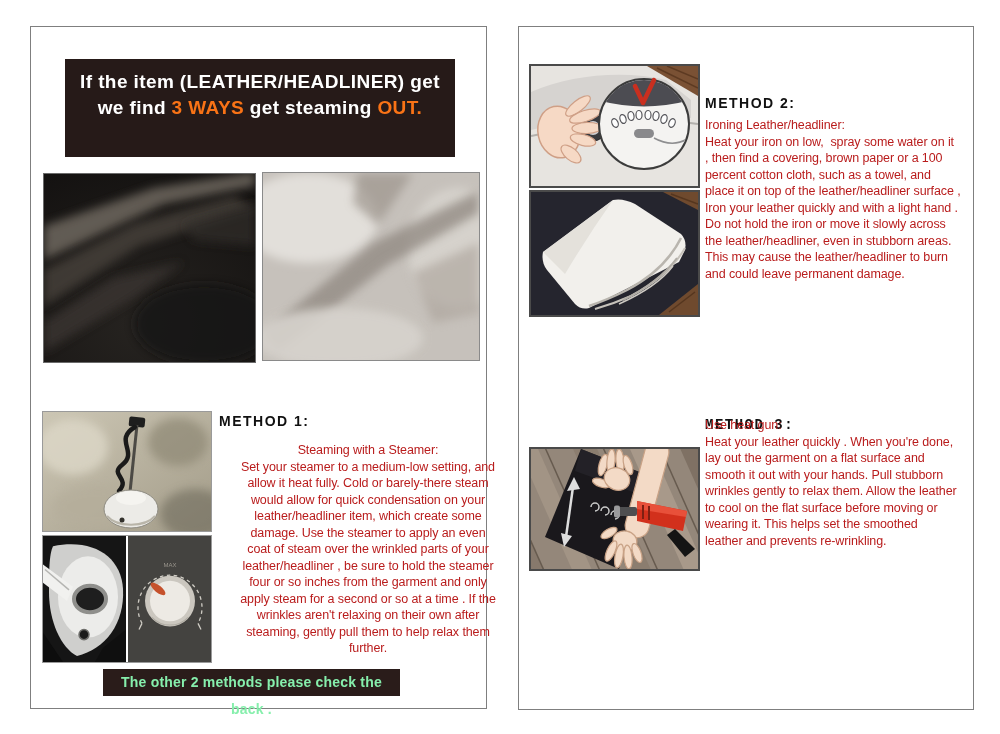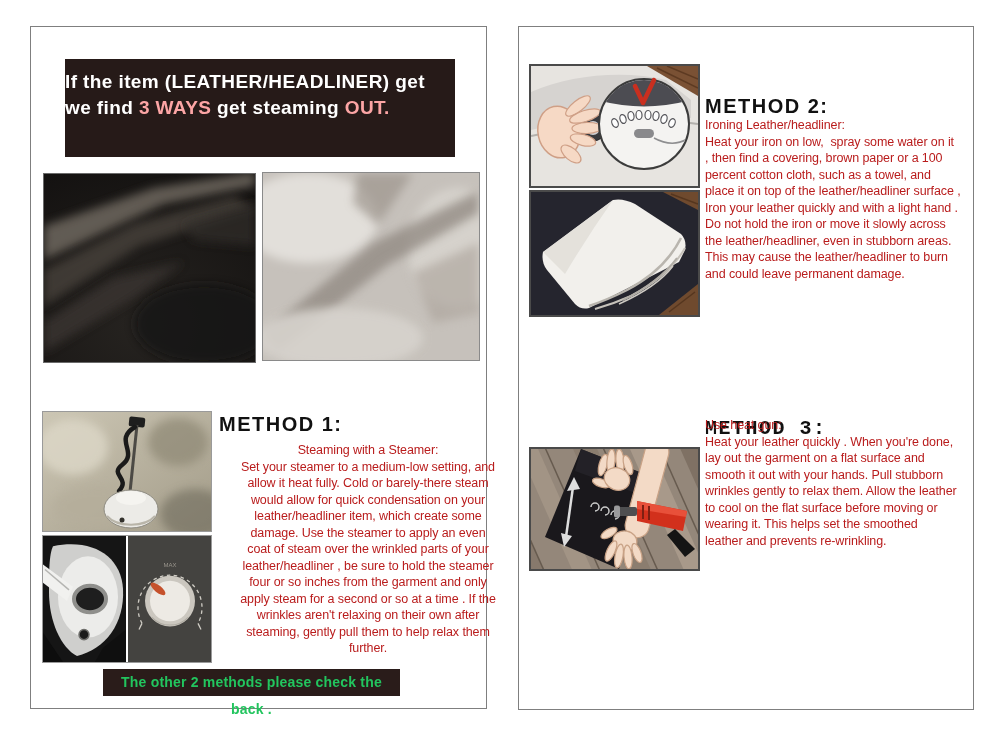--- a/index.html
+++ b/index.html
@@ -6,53 +6,53 @@
   .page{position:relative;width:1000px;height:734px;background:#ffffff;
         font-family:"Liberation Sans","DejaVu Sans",sans-serif;overflow:hidden;}
   .panel{position:absolute;background:#ffffff;border:1px solid #7f7f7f;}
   .panel-left{left:30px;top:26px;width:455px;height:681px;}
   .panel-right{left:518px;top:26px;width:454px;height:682px;}
 
   .abs{position:absolute;}
 
   
   .promo{left:34px;top:32px;width:390px;height:98px;background:#261a18;color:#ffffff;
-         font-weight:bold;font-size:19px;line-height:26px;
+         font-weight:bold;font-size:19px;line-height:26px;text-align:center;
          letter-spacing:.4px;padding-top:10px;box-sizing:border-box;}
-  .promo .hl{color:#fca5a5;}
+  .promo .hl{color:#f97316;}
 
   
   .imgbox{overflow:hidden;background:#222;}
   .imgbox svg{display:block;width:100%;height:100%;}
   .photo-leather{left:12px;top:146px;width:211px;height:188px;border:1px solid #6b6b6b;}
   .photo-headliner{left:231px;top:145px;width:216px;height:187px;border:1px solid #8a8a8a;}
   .photo-steamer{left:11px;top:384px;width:168px;height:119px;border:1px solid #9a9a9a;}
   .photo-pair{left:11px;top:508px;width:168px;height:126px;border:1px solid #9a9a9a;
               display:flex;background:#ffffff;}
   .photo-pair .half{flex:1 1 50%;overflow:hidden;}
   .photo-pair .half + .half{margin-left:2px;}
   .photo-pair svg{display:block;width:100%;height:100%;}
 
   .illo{border:2px solid #4a4a4a;}
   .illo-iron{left:10px;top:37px;width:167px;height:120px;}
   .illo-cloth{left:10px;top:163px;width:167px;height:123px;}
   .illo-heatgun{left:10px;top:420px;width:167px;height:120px;}
 
   
-  .m-title{font-weight:bold;font-size:20px;letter-spacing:1.5px;color:#111111;}
+  .m-title{font-weight:bold;font-size:14px;letter-spacing:1.5px;color:#111111;}
   .m-body{font-size:12.5px;line-height:16.5px;color:#b91c1c;white-space:pre;letter-spacing:-0.1px;}
   .m1-title{left:188px;top:386px;}
   .m1-body{left:192px;top:415px;width:290px;text-align:center;}
   .m2-title{left:186px;top:68px;}
   .m2-body{left:186px;top:90px;width:285px;}
   .m3-title{left:186px;top:390px;font-family:Liberation Mono, monospace;}
   .m3-body{left:186px;top:390px;width:285px;}
 
   
-  .backnote{left:72px;top:642px;width:297px;height:27px;background:#2a1c1a;color:#22c55e;
+  .backnote{left:72px;top:642px;width:297px;height:27px;background:#2a1c1a;color:#86efac;
             font-size:14px;font-weight:bold;text-align:center;line-height:27px;letter-spacing:.2px;}
 </style>
 </head>
 <body>
 
 <div class="page">
 
   <div class="panel panel-left">
 
     <div class="abs promo">

